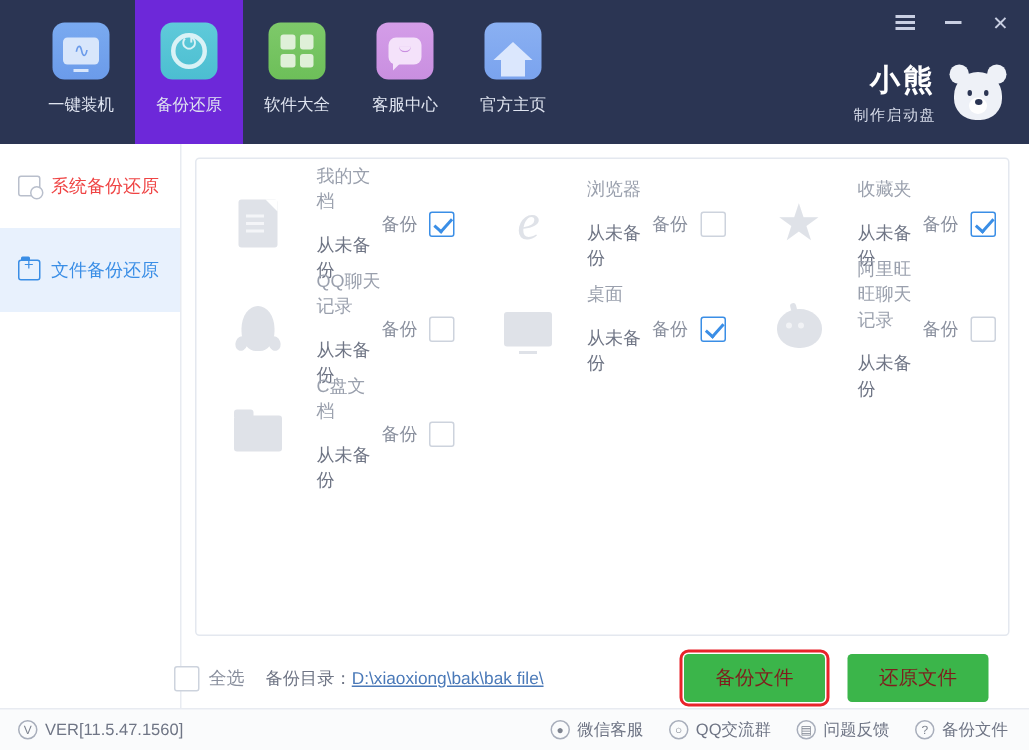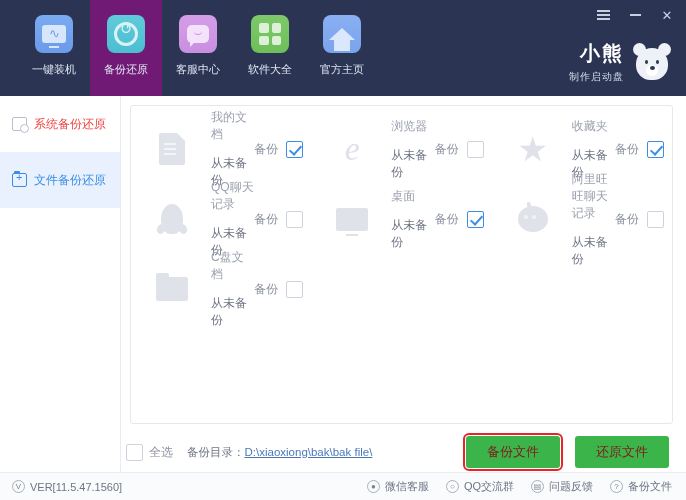--- a/index.html
+++ b/index.html
@@ -27,21 +27,21 @@
   .hamburger { display: flex; flex-direction: column; gap: 2px; }
   .hamburger i { display: block; width: 13px; height: 2px; background: #c9cfe2; }
   .mindash { width: 11px; height: 2px; background: #c9cfe2; }
 
   .tabs { position: absolute; left: 18px; top: 0; height: 96px; display: flex; }
   .tab {
     width: 72px; height: 96px; padding-top: 15px;
     display: flex; flex-direction: column; align-items: center;
     cursor: pointer;
   }
-  .tab.active { background: #701a75; }
+  .tab.active { background: #6d28d9; }
   .tab .ic {
     width: 38px; height: 38px; border-radius: 8px;
     display: flex; align-items: center; justify-content: center;
     position: relative;
   }
   .tab .lb {
     margin-top: 9px; font-size: 11px; color: #dfe4f0; white-space: nowrap;
   }
   .ic-usb  { background: linear-gradient(#f3a84a,#eb9a38); }
   .ic-inst { background: linear-gradient(#7aaaf0,#6b9bea); }
@@ -144,21 +144,21 @@
   .gl-qq { width:22px; height:30px; background:#dfe2e8; border-radius:50% 50% 44% 44%; position:relative; }
   .gl-qq:before { content:""; position:absolute; left:-4px; bottom:0; width:8px; height:10px; background:#dfe2e8; border-radius:50%; transform:rotate(20deg); }
   .gl-qq:after { content:""; position:absolute; right:-4px; bottom:0; width:8px; height:10px; background:#dfe2e8; border-radius:50%; transform:rotate(-20deg); }
   .gl-ww { width:30px; height:26px; background:#dfe2e8; border-radius:50% 50% 48% 48%; position:relative; }
   .gl-ww i { position:absolute; top:9px; width:4px; height:4px; background:#f1f2f5; border-radius:50%; }
   .gl-ww i.l { left:6px; } .gl-ww i.r { left:14px; }
   .gl-ww:before { content:""; position:absolute; left:9px; top:-4px; width:4px; height:6px; background:#dfe2e8; border-radius:2px; transform:rotate(-15deg); }
 
   
   .actionbar {
-    position: absolute; left: 126px; top: 337px; width: 543px; height: 38px;
+    position: absolute; left: 116px; top: 337px; width: 543px; height: 38px;
     display: flex; align-items: center;
   }
   .selall { display: flex; align-items: center; gap: 6px; }
   .bakdir { font-size: 11.5px; color: #6f7585; margin-left: 14px; }
   .bakdir a { color: #4a79b8; text-decoration: underline; cursor: pointer; }
   .spacer { flex: 1; }
   .gbtn {
     height: 32px; width: 94px; border-radius: 3px; background: #3bb54a;
     color: #7f1d1d; font-size: 13px; display: flex; align-items: center;
     justify-content: center; cursor: pointer; border: none;
@@ -210,37 +210,37 @@
         </div>
       <div class="lb">一键装机</div>
     </div>
     <div class="tab active">
       <div class="ic ic-bak">
           <span class="g-circ"></span>
         </div>
       <div class="lb">备份还原</div>
     </div>
     <div class="tab">
-      <div class="ic ic-serv">
-          <span class="g-chat">
-            <i></i>
-          </span>
-        </div>
-      <div class="lb">客服中心</div>
-    </div>
-    <div class="tab">
       <div class="ic ic-soft">
           <span class="g-grid">
             <i></i>
             <i></i>
             <i></i>
             <i></i>
           </span>
         </div>
       <div class="lb">软件大全</div>
+    </div>
+    <div class="tab">
+      <div class="ic ic-serv">
+          <span class="g-chat">
+            <i></i>
+          </span>
+        </div>
+      <div class="lb">客服中心</div>
     </div>
     <div class="tab">
       <div class="ic ic-home">
           <span class="g-house"></span>
         </div>
       <div class="lb">官方主页</div>
     </div>
   </div>
 
   <div class="brand">

